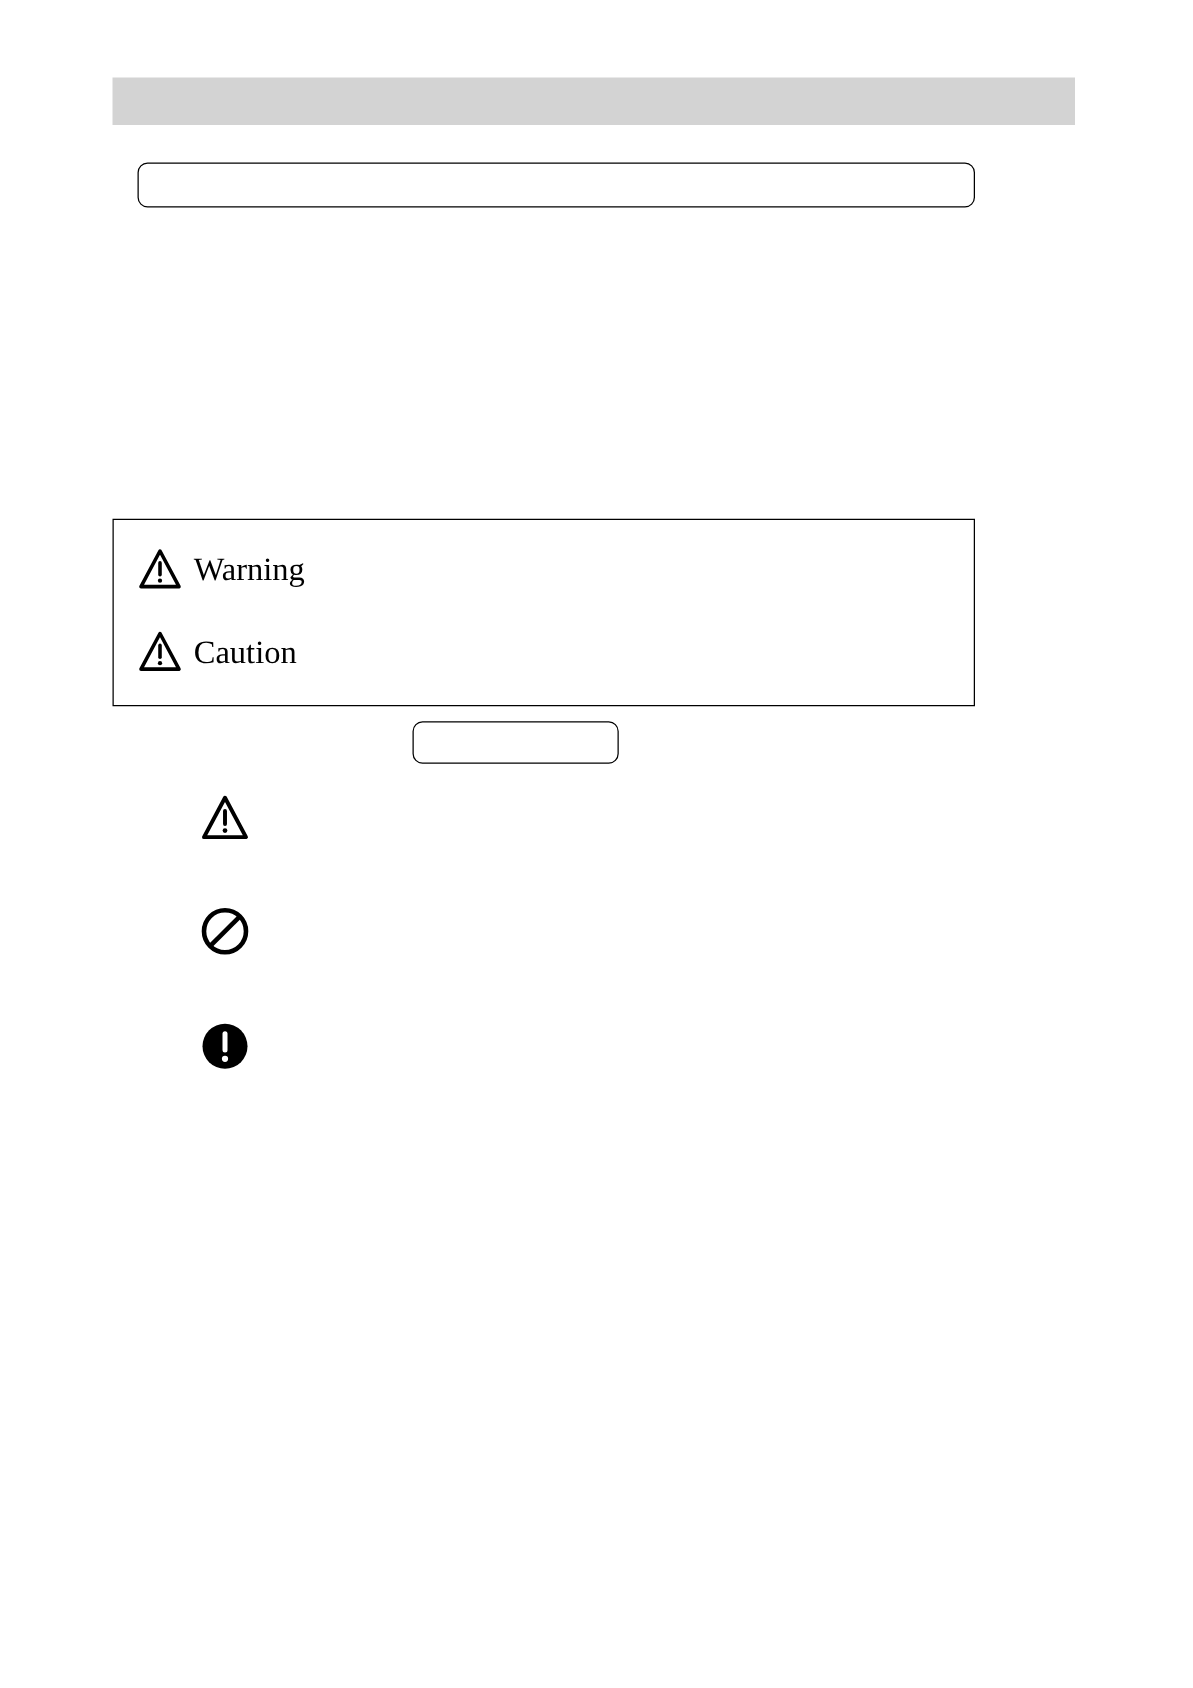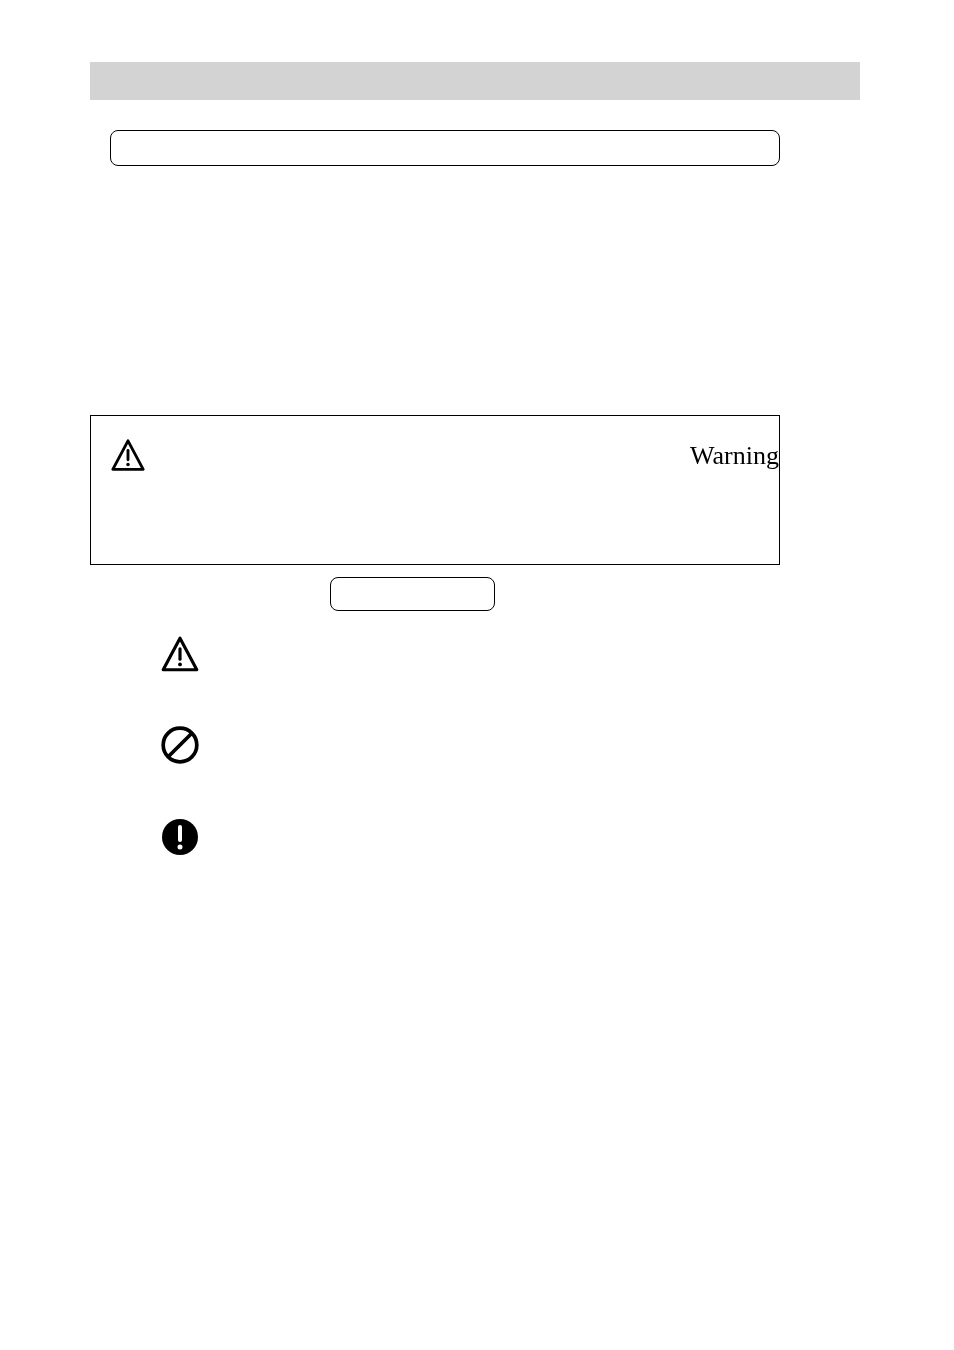--- a/index.html
+++ b/index.html
@@ -34,21 +34,20 @@
       left: 90px;
       width: 690px;
       height: 150px;
       border: 1.5px solid #000;
     }
     .table-row {
       display: flex;
       align-items: center;
       height: 75px;
       padding-left: 18px;
-      justify-content: space-between;
     }
     .table-row.first { height: 68px; padding-top: 12px; }
     .warning-triangle {
       display: inline-block;
       width: 38px;
       height: 38px;
       flex-shrink: 0;
     }
     .label-text {
       font-size: 26px;
@@ -95,20 +94,30 @@
   <div class="table-row first">
     <span class="warning-triangle">
       <svg viewBox="0 0 40 40" width="38" height="38">
         <path d="M20 4 L36 34 L4 34 Z" fill="none" stroke="#000" stroke-width="3" stroke-linejoin="round"></path>
         <line x1="20" y1="14" x2="20" y2="24" stroke="#000" stroke-width="3" stroke-linecap="round"></line>
         <circle cx="20" cy="29" r="1.8" fill="#000"></circle>
       </svg>
     </span>
     <span class="label-text">Warning</span>
   </div>
+  <div class="table-row">
+    <span class="warning-triangle">
+      <svg viewBox="0 0 40 40" width="38" height="38">
+        <path d="M20 4 L36 34 L4 34 Z" fill="none" stroke="#000" stroke-width="3" stroke-linejoin="round"></path>
+        <line x1="20" y1="14" x2="20" y2="24" stroke="#000" stroke-width="3" stroke-linecap="round"></line>
+        <circle cx="20" cy="29" r="1.8" fill="#000"></circle>
+      </svg>
+    </span>
+    <span class="label-text">Caution</span>
+  </div>
 </div>
 
 <div class="example-box"></div>
 
 <div class="icon-row icon1">
   <svg viewBox="0 0 40 40" width="42" height="42">
     <path d="M20 4 L36 34 L4 34 Z" fill="none" stroke="#000" stroke-width="3" stroke-linejoin="round"></path>
     <line x1="20" y1="14" x2="20" y2="24" stroke="#000" stroke-width="3" stroke-linecap="round"></line>
     <circle cx="20" cy="29" r="1.8" fill="#000"></circle>
   </svg>

